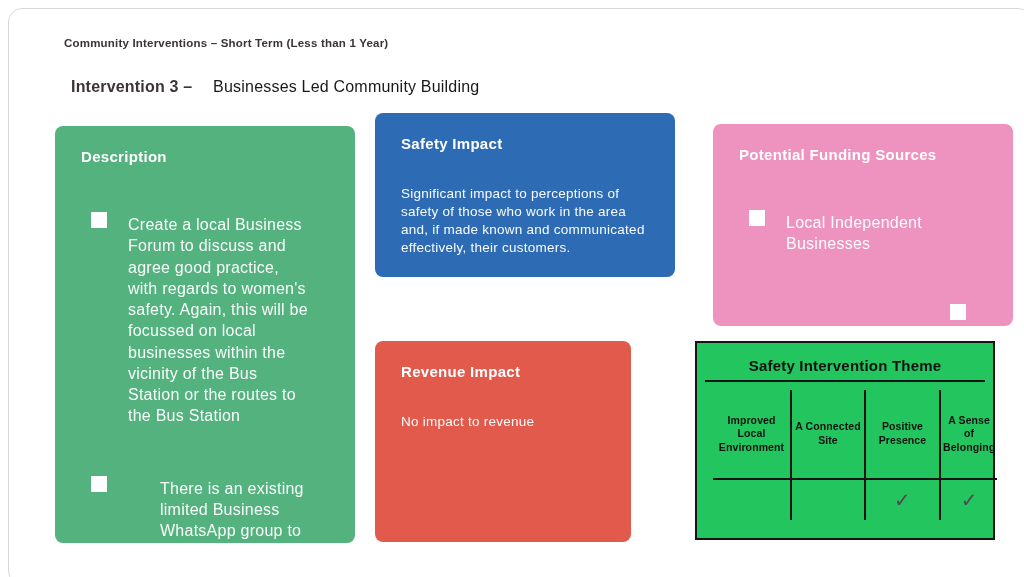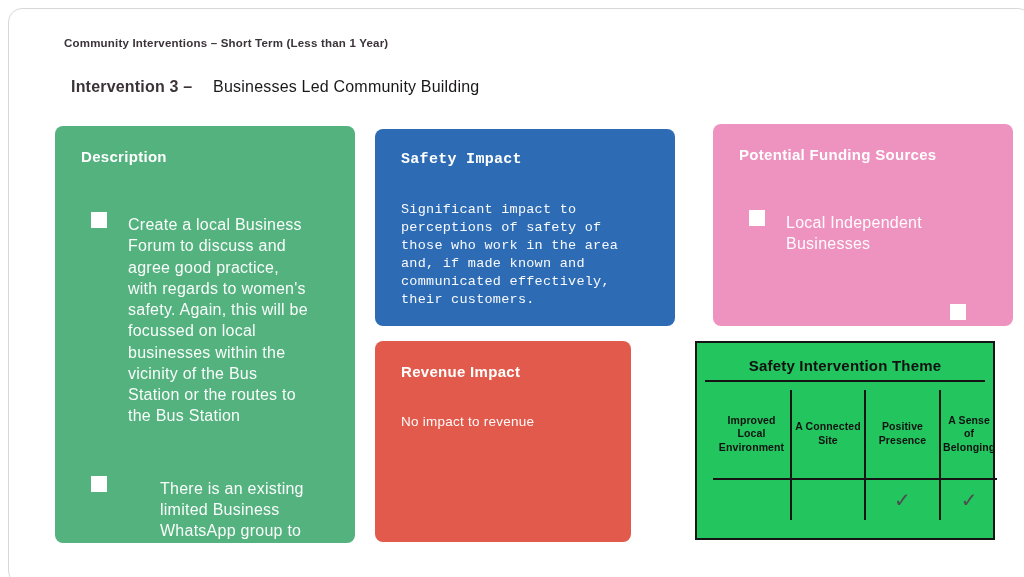--- a/index.html
+++ b/index.html
@@ -32,21 +32,21 @@
   .card{
     position:absolute; color:#ffffff; padding:14px 18px; border-radius:8px;
   }
   .card h2{
     font-size:15px; font-weight:bold; letter-spacing:0.3px; margin:0 0 17px 0; color:#ffffff;
   }
   .card .body-text{
     font-size:13.5px; line-height:1.33; letter-spacing:0.25px; color:rgba(255,255,255,0.97);
   }
   .card-green{ left:46px;  top:117px; width:300px; height:417px; background:var(--green); }
-  .card-blue { left:366px; top:120px; width:300px; height:197px; background:var(--blue);font-family:Liberation Mono, monospace; }
+  .card-blue { left:366px; top:104px; width:300px; height:164px; background:var(--blue); }
   .card-red  { left:366px; top:332px; width:256px; height:201px; background:var(--red); }
   .card-pink { left:704px; top:115px; width:300px; height:202px; background:var(--pink); }
 
   ul.bullets{ list-style:none; }
   ul.bullets li{
     display:flex; align-items:flex-start;
     font-size:16px; line-height:1.33; letter-spacing:0.25px;
     margin-bottom:19px; color:rgba(255,255,255,0.97);justify-content:flex-end;
   }
   ul.bullets li:last-child{ margin-bottom:0;gap:32px; }

